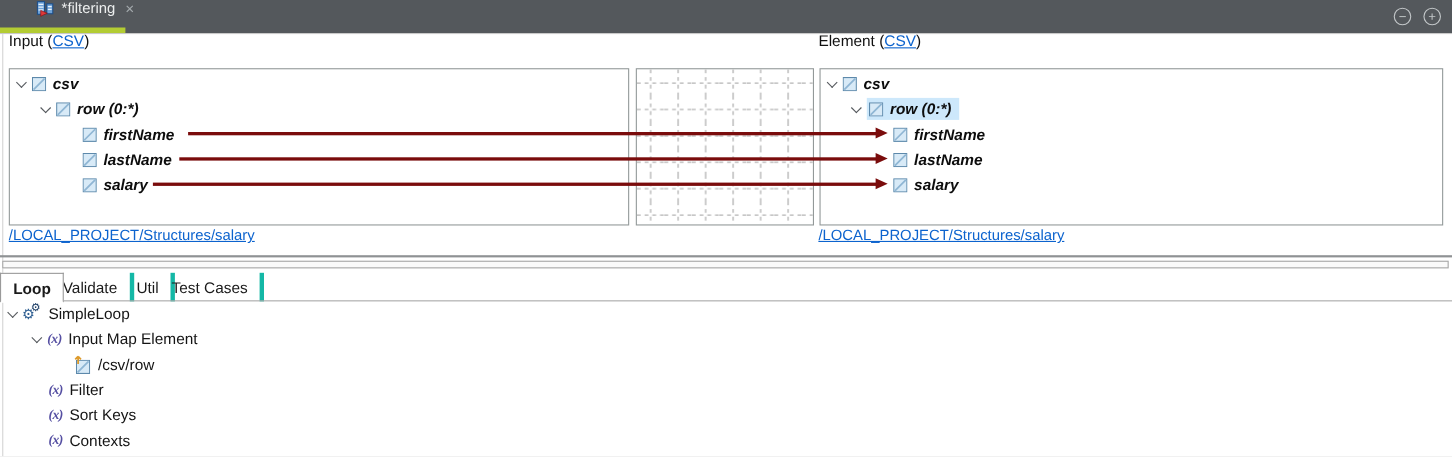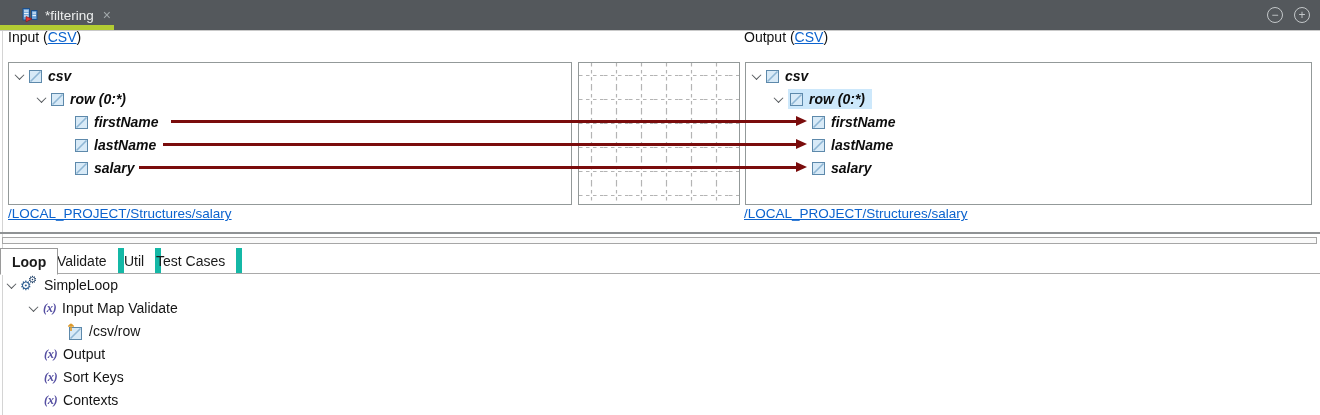--- a/index.html
+++ b/index.html
@@ -4,21 +4,21 @@
 <style>
   * { margin:0; padding:0; box-sizing:border-box; }
   html,body { background:#e8e8e8; }
   .stage {
     position:relative; width:1320px; height:415px; background:#ffffff;
     font-family:"Liberation Sans", sans-serif; overflow:hidden;
   }
   
   .tabbar { position:absolute; top:0; left:0; width:100%; height:30px; background:#54585c; }
   .tabbar-underline { position:absolute; top:30px; left:0; width:100%; height:1px; background:#c9c9c9; }
-  .editor-tab { position:absolute; left:0; top:0; height:30px; width:114px; display:flex; align-items:center; padding-left:22px; gap:7px; cursor:pointer; }
+  .editor-tab { position:absolute; left:11px; top:0; height:30px; width:114px; display:flex; padding-left:22px; gap:7px; cursor:pointer; }
   .tab-title { color:#eceeee; font-size:13.5px; }
   .tab-close { color:#a3a9ac; font-size:14px; margin-left:2px; }
   .tab-accent { position:absolute; left:0; top:25px; width:114px; height:5px; background:#b3cc33; }
   .win-btns { position:absolute; right:10px; top:0; height:30px; display:flex; align-items:center; gap:11px; }
   .circle-btn { width:16px; height:16px; border:1.4px solid #c3c7c9; border-radius:50%; color:#c3c7c9;
     display:flex; align-items:center; justify-content:center; font-size:12px; line-height:1; cursor:pointer; }
   .left-edge { position:absolute; left:2px; top:31px; width:1px; height:384px; background:#d4d4d4; }
   
   .pane-header { position:absolute; top:29px; font-size:14px; color:#111; }
   .pane-header.in { left:8px; }
@@ -42,21 +42,21 @@
   
   .struct-link { position:absolute; top:206px; font-size:13.5px; }
   .struct-link.in { left:8px; } .struct-link.out { left:744px; }
   
   .split-line { position:absolute; left:0; top:232px; width:100%; height:2px; background:#8f9294; }
   .split-sash { position:absolute; left:2px; right:3px; top:237px; height:7px; border:1px solid #a6a6a6; background:#fafafa; cursor:row-resize; }
   
   .btabs { position:absolute; left:0; top:247px; width:100%; height:27px; }
   .btabs-baseline { position:absolute; left:0; top:273px; width:100%; height:1px; background:#a9a9a9; }
   .btab { position:absolute; top:1px; height:26px; display:flex; align-items:center; padding:0 11px;
-    font-size:14px; color:#1a1a1a; cursor:pointer; border-right:6px solid #14b8a6; }
+    font-size:14px; color:#1a1a1a; cursor:pointer; border-right:4px solid #14b8a6; }
   .btab.active { font-weight:bold; border:1px solid #9a9a9a; border-bottom:1px solid #ffffff; background:#fff; z-index:2; height:27px; }
   
   .btrow { position:absolute; height:22px; display:flex; align-items:center; gap:6px; font-size:14px; color:#141414; white-space:nowrap; cursor:pointer; }
   .fx-ico { font-style:italic; font-weight:bold; color:#554fa2; font-size:12.5px; letter-spacing:-0.5px; flex:none; font-family:"Liberation Serif", serif; }
   .gears { position:relative; width:17px; height:16px; flex:none; }
   .gears .g1 { position:absolute; left:-1px; top:1px; font-size:13px; color:#2f5f92; }
   .gears .g2 { position:absolute; left:7px; top:-3px; font-size:10px; color:#1d3e66; }
   .newelem { position:relative; width:17px; height:16px; flex:none; }
   .newelem svg.sq { position:absolute; left:3px; top:4px; }
   .newelem svg.ar { position:absolute; left:0; top:-1px; }
@@ -84,21 +84,21 @@
     <div class="tab-accent"></div>
     <div class="win-btns">
       <div class="circle-btn">−</div>
       <div class="circle-btn">+</div>
     </div>
   </div>
   <div class="tabbar-underline"></div>
   <div class="left-edge"></div>
 
   <div class="pane-header in"><span>Input (</span><a class="lnk">CSV</a><span>)</span></div>
-  <div class="pane-header out"><span>Output (</span><a class="lnk">CSV</a><span>)</span></div>
+  <div class="pane-header out"><span>Element (</span><a class="lnk">CSV</a><span>)</span></div>
 
   <div class="panel left">
     <div class="trow" style="top:2px; padding-left:7px;">
       <span class="chev"></span>
       <svg class="elem-ico" viewBox="0 0 13 13">
           <rect x="0.5" y="0.5" width="12" height="12" fill="#d8eaf7" stroke="#5d89ab"></rect>
           <line x1="1.5" y1="11.5" x2="11.5" y2="1.5" stroke="#8fb6d4" stroke-width="1.6"></line>
         </svg>
       <span>csv</span>
     </div>
@@ -208,37 +208,37 @@
     <span class="chev"></span>
     <span class="gears">
       <span class="g1">⚙</span>
       <span class="g2">⚙</span>
     </span>
     <span>SimpleLoop</span>
   </div>
   <div class="btrow" style="top:297px; padding-left:30px;">
     <span class="chev"></span>
     <span class="fx-ico">(x)</span>
-    <span>Input Map Validate</span>
+    <span>Input Map Element</span>
   </div>
   <div class="btrow" style="top:320px; padding-left:66px;">
     <span class="newelem">
       <svg class="sq" width="13" height="13" viewBox="0 0 13 13">
           <rect x="0.5" y="0.5" width="12" height="12" fill="#d8eaf7" stroke="#5d89ab"></rect>
           <line x1="1.5" y1="11.5" x2="11.5" y2="1.5" stroke="#8fb6d4" stroke-width="1.6"></line>
         </svg>
       <svg class="ar" width="10" height="10" viewBox="0 0 10 10">
           <path d="M5 9 V2 M5 2 L2.4 4.6 M5 2 L7.6 4.6" fill="none" stroke="#dd9a2b" stroke-width="1.6"></path>
         </svg>
     </span>
     <span>/csv/row</span>
   </div>
   <div class="btrow" style="top:343px; padding-left:44px;">
     <span class="fx-ico">(x)</span>
-    <span>Output</span>
+    <span>Filter</span>
   </div>
   <div class="btrow" style="top:366px; padding-left:44px;">
     <span class="fx-ico">(x)</span>
     <span>Sort Keys</span>
   </div>
   <div class="btrow" style="top:389px; padding-left:44px;">
     <span class="fx-ico">(x)</span>
     <span>Contexts</span>
   </div>
 

